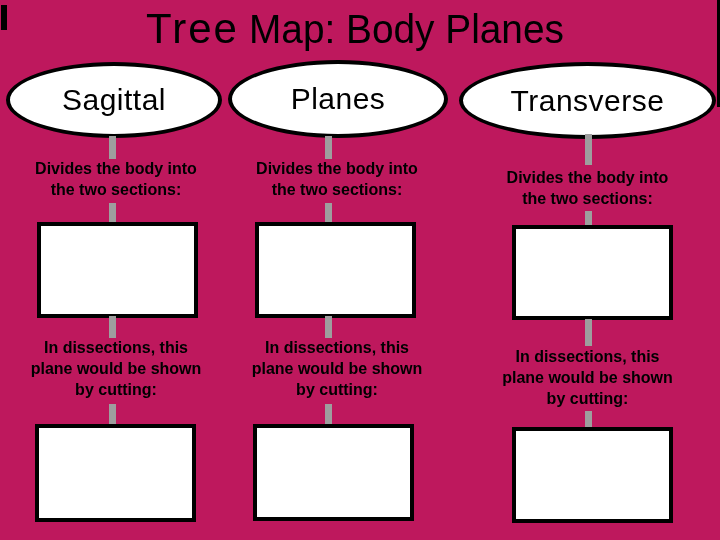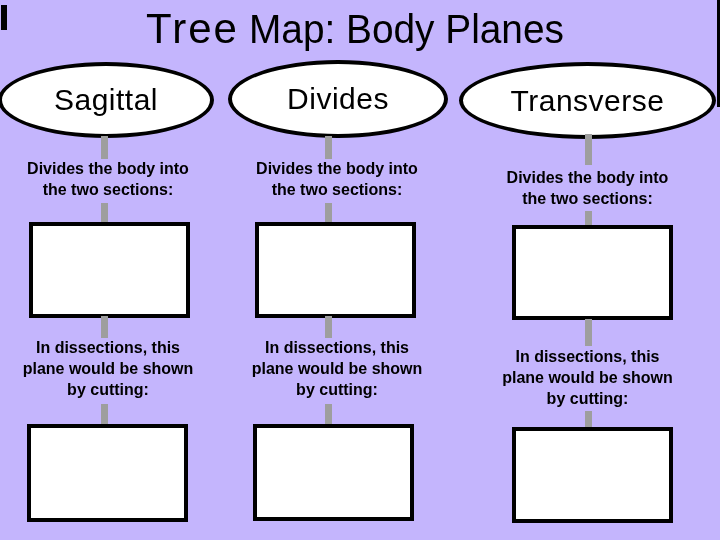--- a/index.html
+++ b/index.html
@@ -6,21 +6,21 @@
   body {
     width: 720px; height: 540px;
     background: #ffffff;
     font-family: "Liberation Sans", "DejaVu Sans", sans-serif;
     color: #000000;
     overflow: hidden;
   }
   .slide {
     position: relative;
     width: 720px; height: 540px;
-    background: #c4b5fd;
+    background: #be185d;
     overflow: hidden;
   }
   * { box-sizing: border-box; }
 
   
   .title {
     position: absolute;
     left: 0; top: 5px; width: 720px;
     text-align: center;
     line-height: 47px;
@@ -39,21 +39,21 @@
     vertical-align: baseline;
   }
 
   
   .edge-mark { position: absolute; background: #000000; }
   .edge-mark.left  { left: 1px;  top: 5px; width: 6px; height: 25px; }
   .edge-mark.right { left: 717px; top: 0;  width: 3px; height: 107px; }
 
   
   .col { position: absolute; top: 0; height: 540px; }
-  .col1 { left: 0;    width: 216px; }
+  .col1 { left: 8px;    width: 216px; }
   .col2 { left: 225px; width: 224px; }
   .col3 { left: 455px; width: 265px; }
 
   .ellipse {
     position: absolute;
     border: 4px solid #000000;
     border-radius: 50%;
     background: #ffffff;
     display: flex; align-items: center; justify-content: center;
   }
@@ -135,21 +135,21 @@
       <div>In dissections, this</div>
       <div>plane would be shown</div>
       <div>by cutting:</div>
     </div>
     <div class="conn conn4"></div>
     <div class="answer-box box2"></div>
   </div>
 
   <div class="col col2">
     <div class="ellipse">
-      <span>Divides</span>
+      <span>Planes</span>
     </div>
     <div class="conn conn1"></div>
     <div class="textblock text1">
       <div>Divides the body into</div>
       <div>the two sections:</div>
     </div>
     <div class="conn conn2"></div>
     <div class="answer-box box1"></div>
     <div class="conn conn3"></div>
     <div class="textblock text2">

